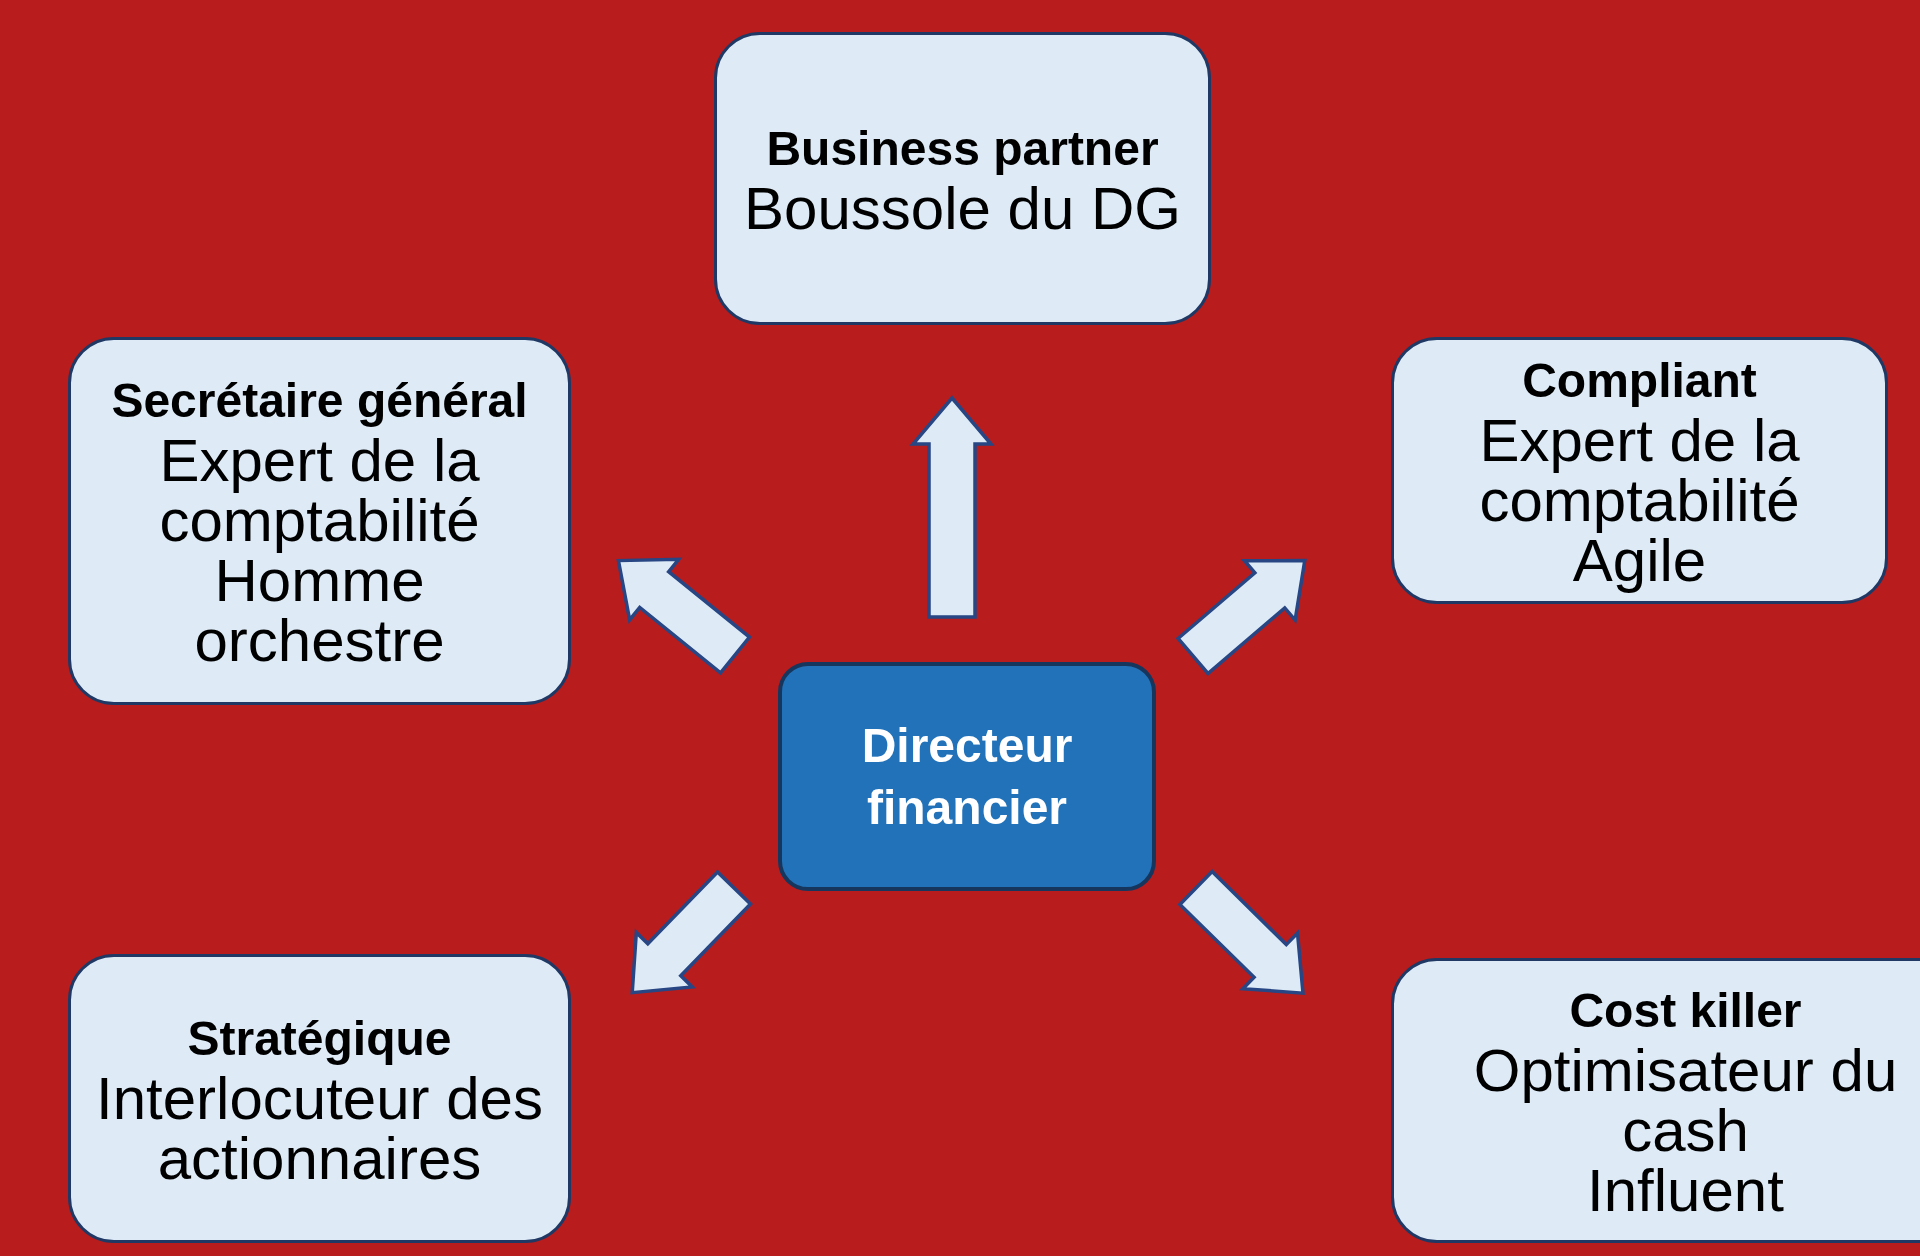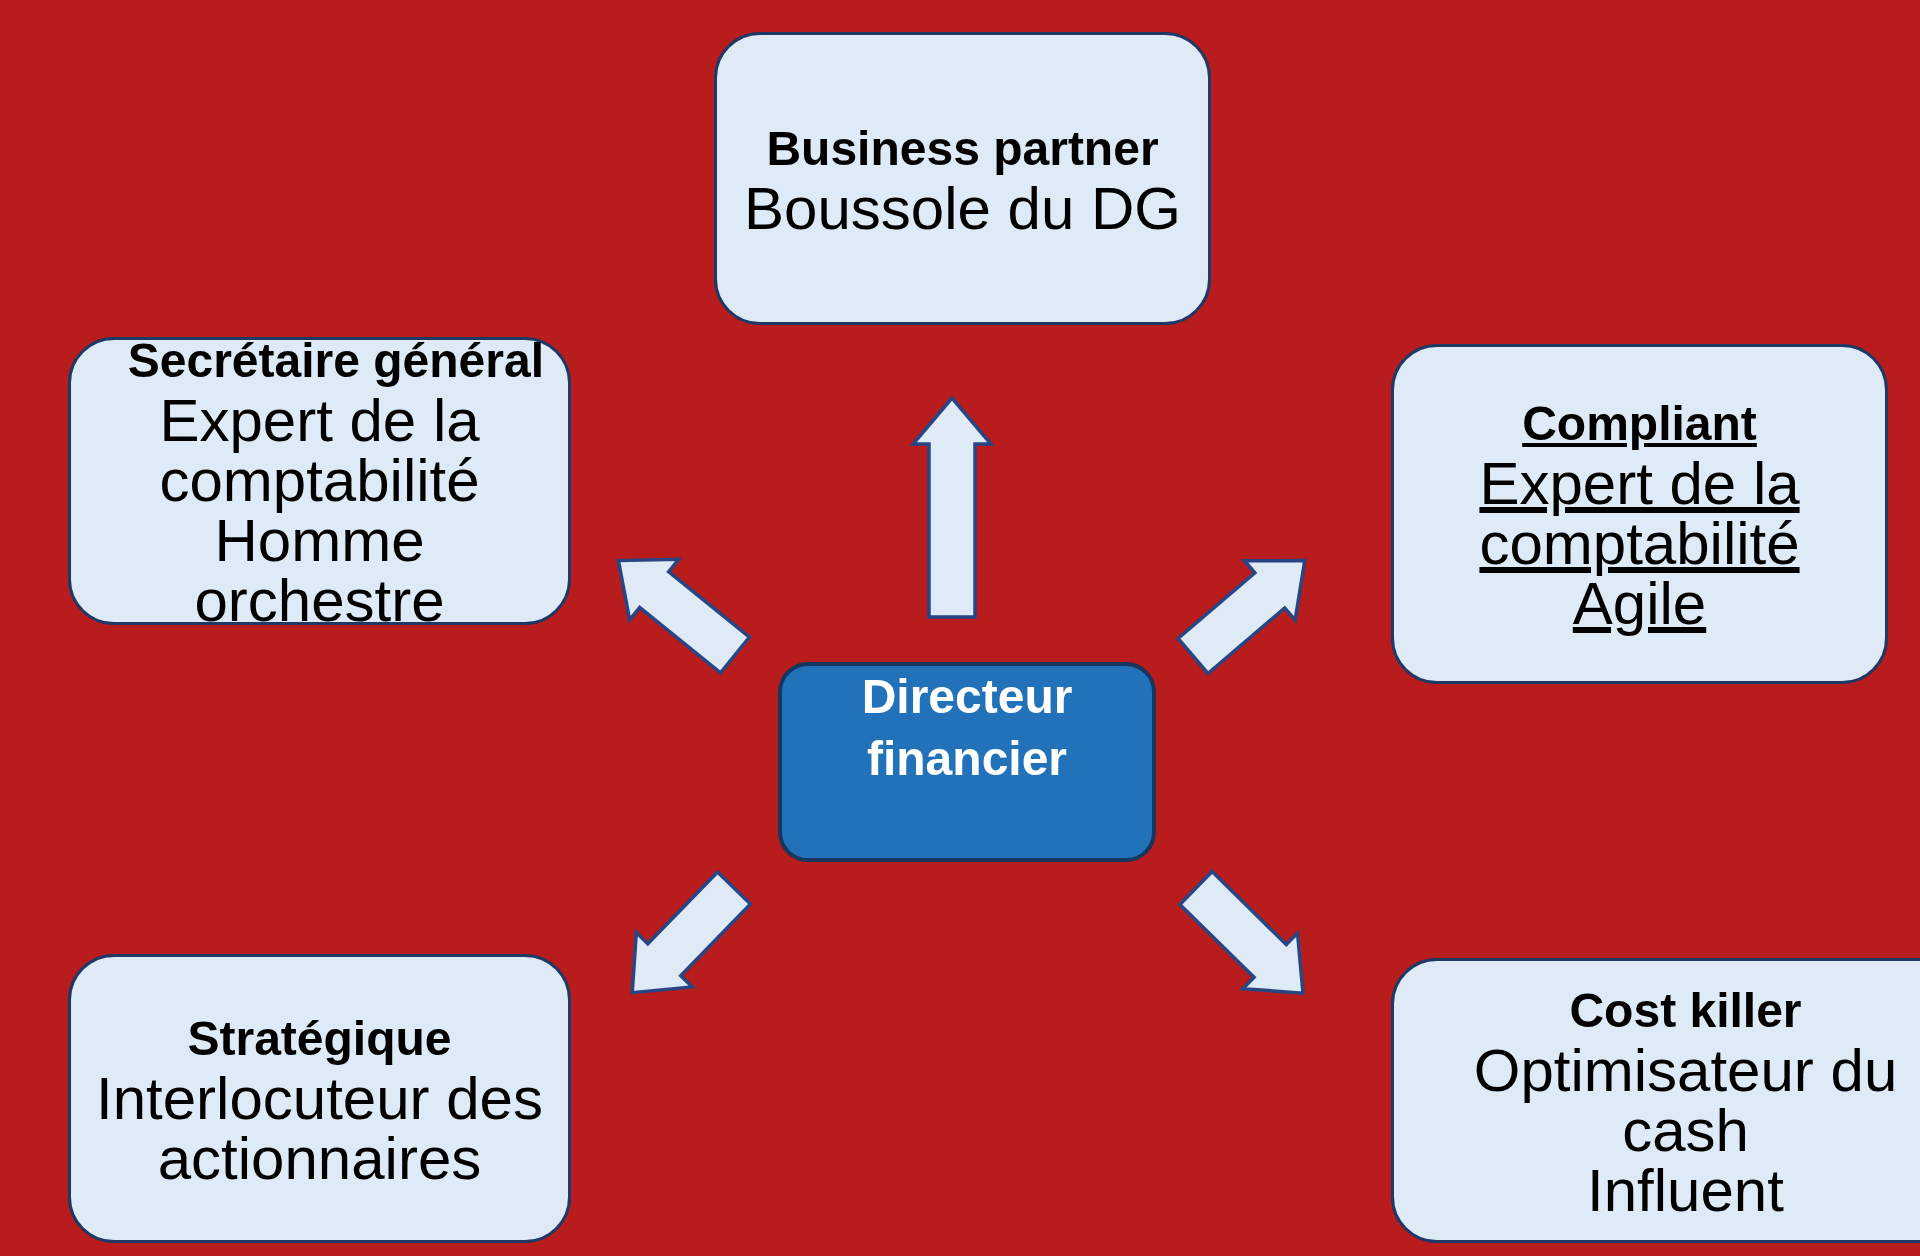--- a/index.html
+++ b/index.html
@@ -46,34 +46,34 @@
     font-size: 48px;
     font-weight: bold;
     line-height: 60px;
   }
   .node-line {
     font-size: 60px;
     font-weight: normal;
     line-height: 60px;
   }
   .node-business-partner { left: 714px; top: 32px;  width: 497px; height: 293px; }
-  .node-secretaire       { left: 68px;  top: 337px; width: 503px; height: 288px; align-items: flex-end; }
-  .node-compliant        { left: 1391px;top: 344px; width: 497px; height: 340px; text-decoration: underline; }
+  .node-secretaire       { left: 68px;  top: 337px; width: 503px; height: 368px; }
+  .node-compliant        { left: 1391px;top: 337px; width: 497px; height: 267px; }
   .node-strategique      { left: 68px;  top: 954px; width: 503px; height: 289px; }
   .node-cost-killer      { left: 1391px;top: 958px; width: 589px; height: 285px; }
   .center-node {
     position: absolute;
     box-sizing: border-box;
-    left: 778px; top: 662px; width: 378px; height: 200px;
+    left: 778px; top: 662px; width: 378px; height: 229px;
     background: var(--center-fill, #2272B9);
     border: 4px solid var(--center-border, #17365D);
     border-radius: 30px;
     display: flex;
     justify-content: center;
-    align-items: flex-start;
+    align-items: center;
     text-align: center;
   }
   .center-title {
     color: var(--center-text, #FFFFFF);
     font-size: 48px;
     font-weight: bold;
     line-height: 62px;
     max-width: 330px;
   }
 </style>

